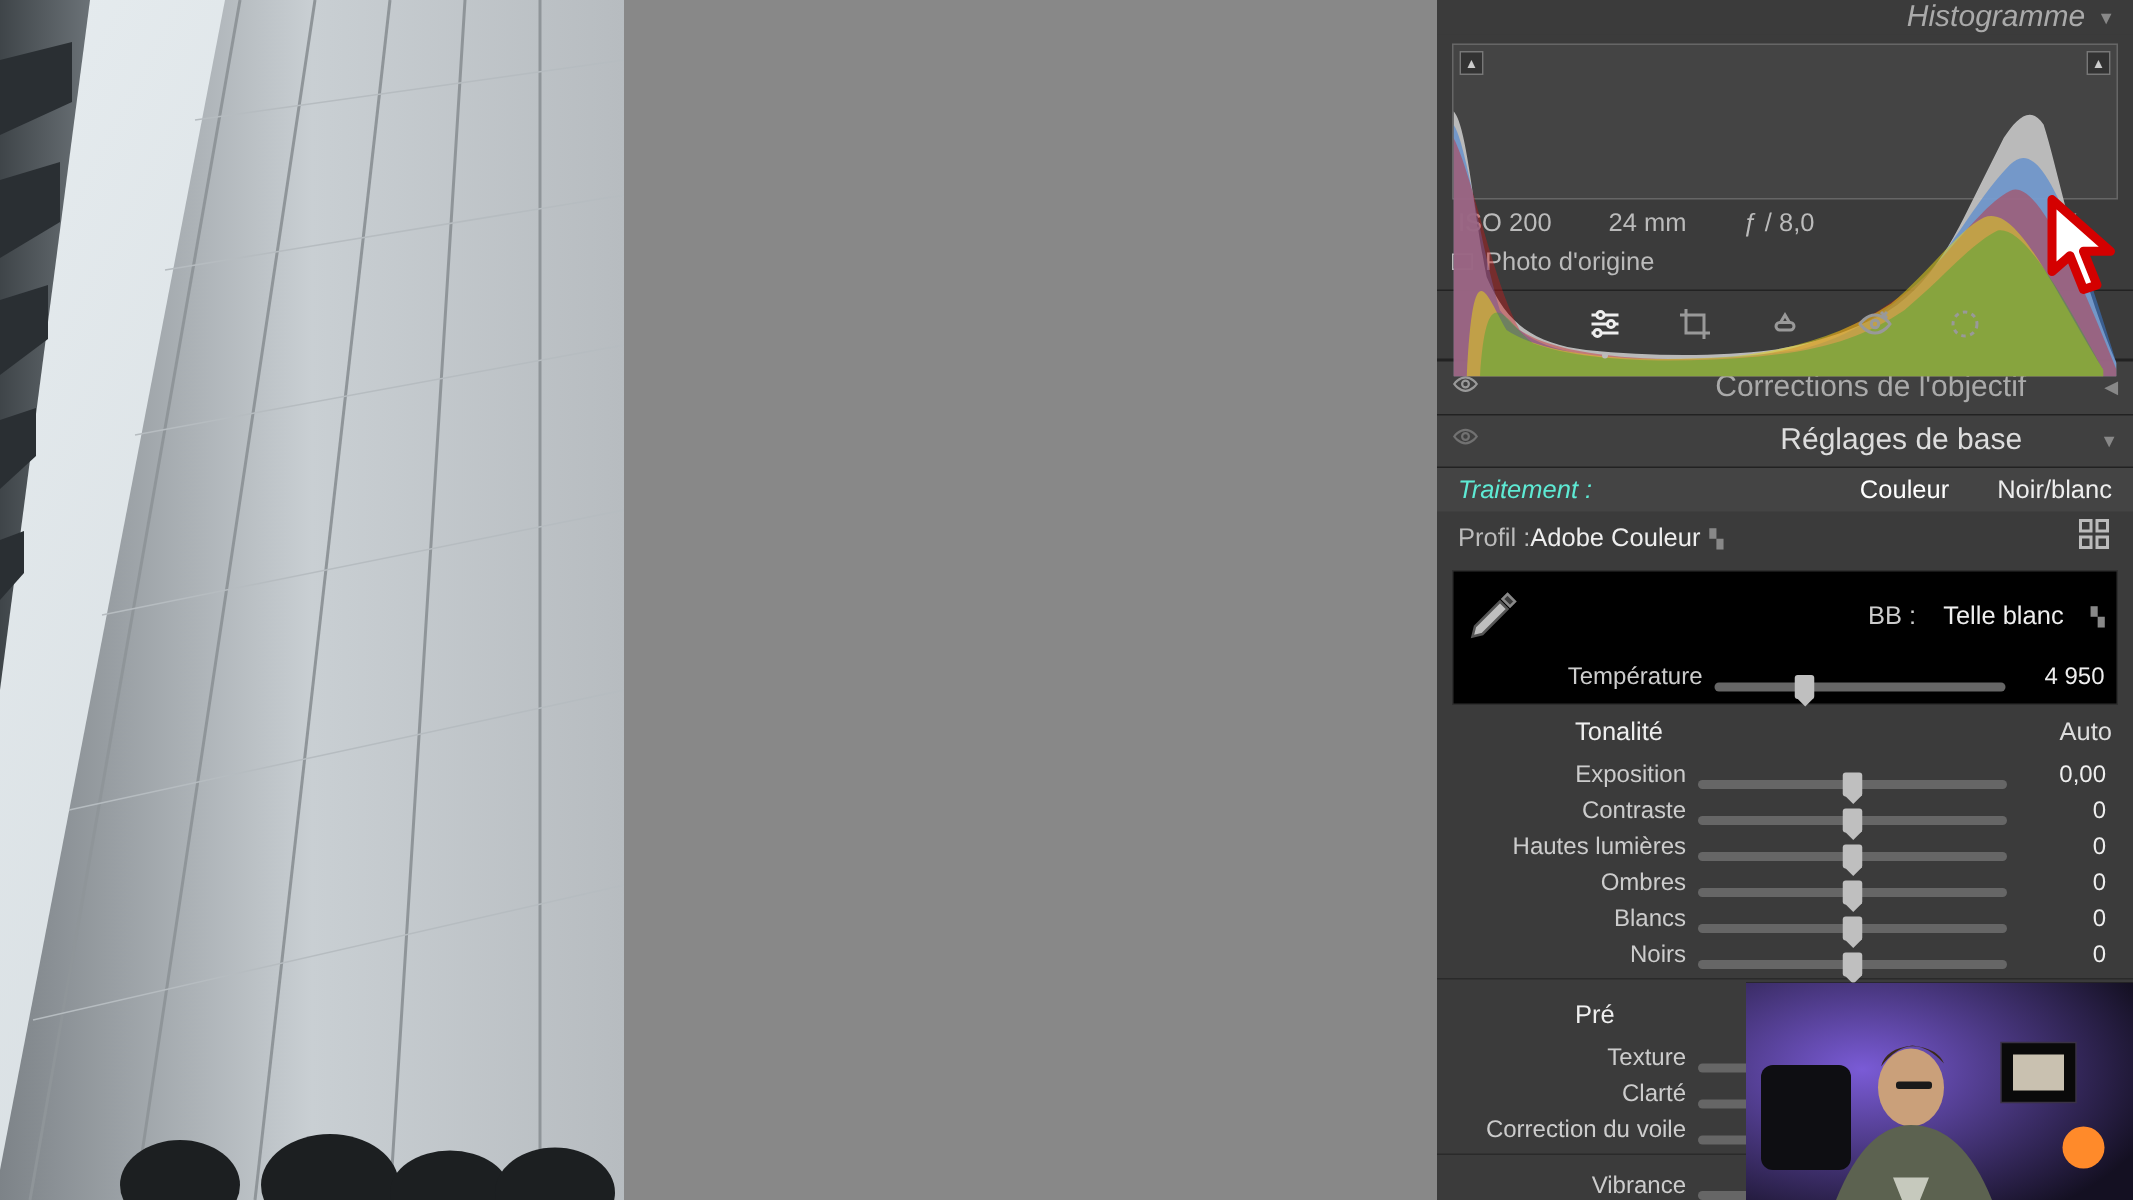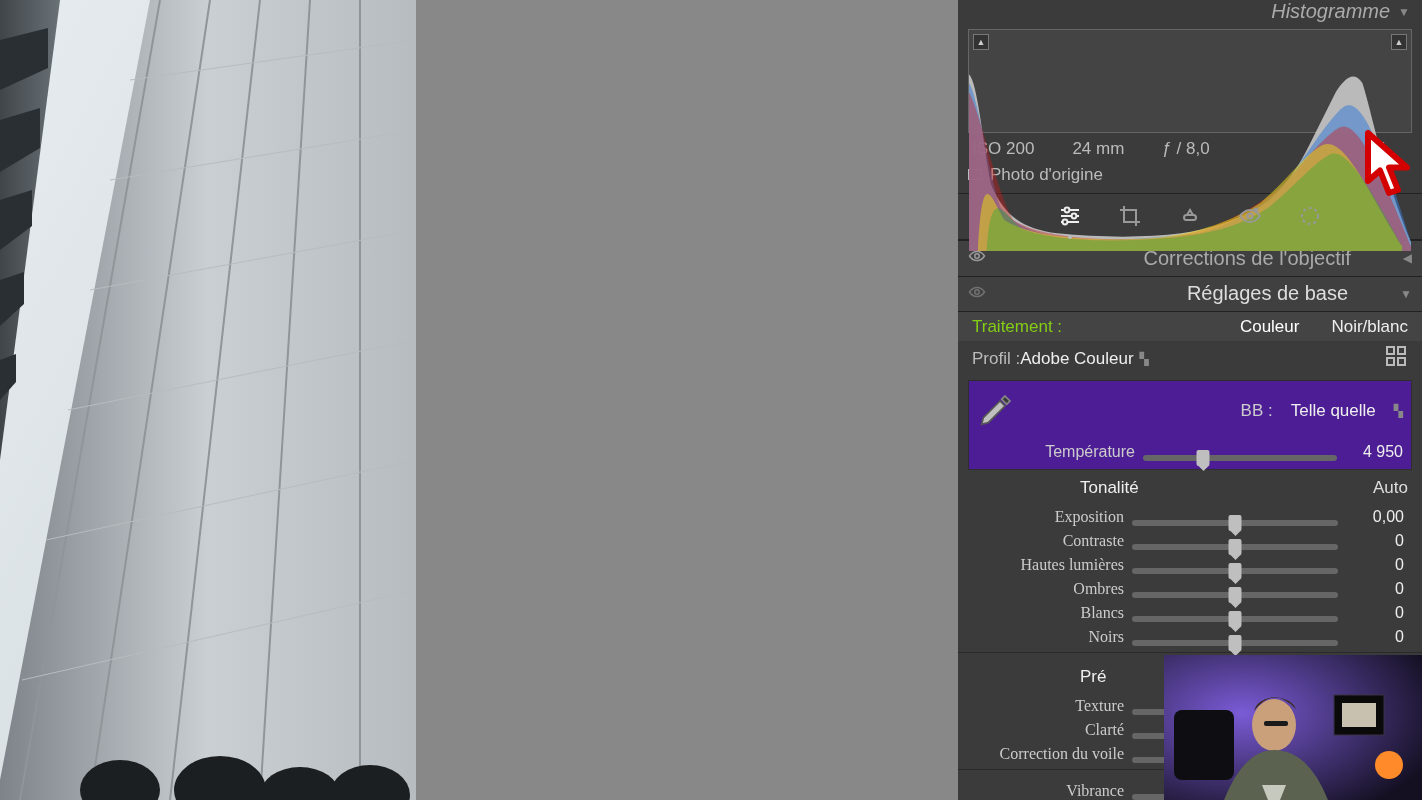--- a/index.html
+++ b/index.html
@@ -33,51 +33,51 @@
   
   .sect { display:flex; align-items:center; height:38px; padding:0 10px 0 10px; border-top:1px solid #222; background:#404040;gap:42px;}
   .sect .eye { width:22px; color:#999; font-size:16px; }
   .sect .eye svg{width:18px;height:18px;}
   .sect .name { margin-left:auto; font-size:20px; color:#ddd; }
   .sect .tog { margin-left:10px; color:#888; font-size:12px; }
   .sect.dim .name { color:#aaa; }
   
   .row { display:flex; align-items:center; height:32px; padding:0 14px 0 14px; font-size:17px; color:#ccc; }
   .row.trait { background:#444; border-top:1px solid #222;}
-  .row.trait .label{ color:#84cc16;}
+  .row.trait .label{ color:#5eead4;font-style:italic;}
   .row.trait .opt { margin-left:auto; color:#eee;}
   .row.trait .opt.sel { color:#fff;}
   .row.trait .opt + .opt { margin-left:20px;padding-left:12px; }
   .row.profile { padding-top:2px; padding-bottom:6px; height:40px;}
   .row.profile .plabel { color:#bbb; }
   .row.profile .pval { color:#eee; }
   .row.profile .dd { color:#888; font-size:12px; margin-left:6px;}
   .row.profile .grid-icon { margin-left:auto; color:#bbb;}
   .row.profile .grid-icon svg{width:24px;height:24px;}
-  .wb-box { border:1px solid #2e2e2e; margin:0 10px; padding:4px 4px 8px 4px; background:#4c1d95;}
+  .wb-box { border:1px solid #2e2e2e; margin:0 10px; padding:4px 4px 8px 4px; background:#000000;}
   .wb-top { display:flex; align-items:center; gap:18px; padding:4px 4px 4px 0;}
   .wb-top .picker { width:44px; height:44px; display:flex; align-items:center; justify-content:center;}
   .wb-top .picker svg{width:40px;height:40px;}
   .wb-top .bbwrap{margin-left:auto;display:flex;align-items:center;gap:18px;}
   .wb-top .bblab { color:#ccc; font-size:17px;}
   .wb-top .bbval{ color:#eee; font-size:17px;}
   .wb-top .dd { color:#888; font-size:12px;}
   .slider-row { display:flex; align-items:flex-end; height:24px; padding:0 4px 0 0; }
   .slider-row .slabel { width:170px; text-align:right; color:#ccc; font-size:16px; padding-right:8px;}
   .slider-row .track { flex:1; height:6px; border-radius:3px; position:relative; background:#666;}
   .slider-row .track .knob { position:absolute; top:-5px; width:13px; height:16px; background:#bfbfbf; border-radius:2px; transform:translateX(-50%);}
   .slider-row .track .knob::after{content:"";position:absolute;bottom:-5px;left:50%;transform:translateX(-50%);border-left:6px solid transparent;border-right:6px solid transparent;border-top:6px solid #bfbfbf;}
   .slider-row .sval { width:66px; text-align:right; color:#eee; font-size:16px;}
   .grad-temp { background:linear-gradient(90deg,#3a7bd5,#aaa 45%,#d6c24a,#e0d35a);}
   .grad-tint { background:linear-gradient(90deg,#3faa3f,#aaa 50%,#c44fc4);}
   .section-title { display:flex; align-items:center; height:30px; padding:0 14px; margin-top:4px;}
-  .section-title .t { margin-left:108px; font-size:17px; color:#eee;}
+  .section-title .t { margin-left:78px; font-size:17px; color:#eee;}
   .section-title .auto { margin-left:auto; font-size:17px; color:#ddd;}
   .basic-sliders { padding:0 14px 0 0;}
-  .basic-sliders .slider-row .slabel{width:174px;font-family:Liberation Serif, serif;}
+  .basic-sliders .slider-row .slabel{width:174px;}
   .basic-sliders .slider-row{height:24px;}
   hr.sep { border:none; border-top:1px solid #2a2a2a; margin:6px 0;}
   
   .cursor { position:absolute; right:0px; top:130px; width:60px; height:72px; pointer-events:none; z-index:50;}
   
   .webcam { position:absolute; right:0; bottom:0; width:258px; height:145px; background:#111; overflow:hidden;}
   .webcam svg{width:100%;height:100%;}
   .dim-eye{opacity:.55;}
 </style>
 </head>
@@ -245,21 +245,21 @@
     <div class="wb-box">
       <div class="wb-top">
         <span class="picker">
           <svg viewBox="0 0 24 24">
               <path d="M18 3l3 3-2 2-3-3 2-2z" fill="#3a3a3a" stroke="#888" stroke-width="1"></path>
               <path d="M15 6L5 16l-1 4 4-1L18 9z" fill="#bfbfbf" stroke="#555" stroke-width="1"></path>
             </svg>
         </span>
         <span class="bbwrap">
           <span class="bblab">BB :</span>
-          <span class="bbval">Telle quelle</span>
+          <span class="bbval">Telle blanc</span>
           <span class="dd">▚</span>
         </span>
       </div>
       <div class="slider-row">
         <span class="slabel">Température</span>
         <span class="track grad-temp">
             <span class="knob" style="left: 31%;"></span>
           </span>
         <span class="sval">4 950</span>
       </div>

